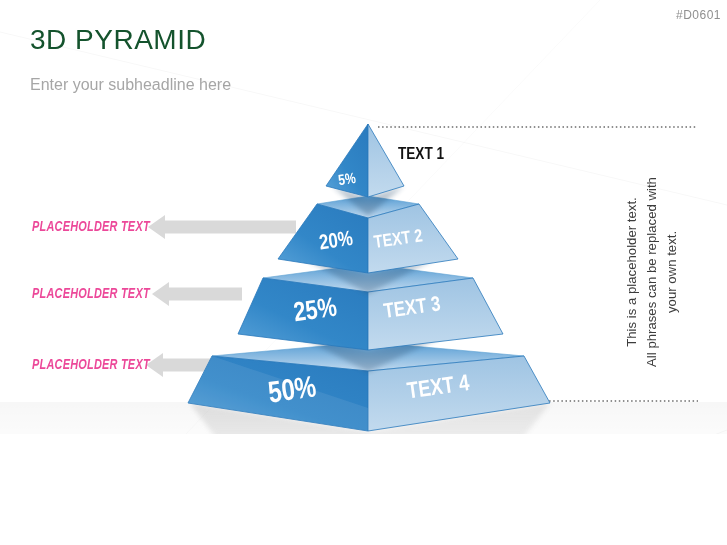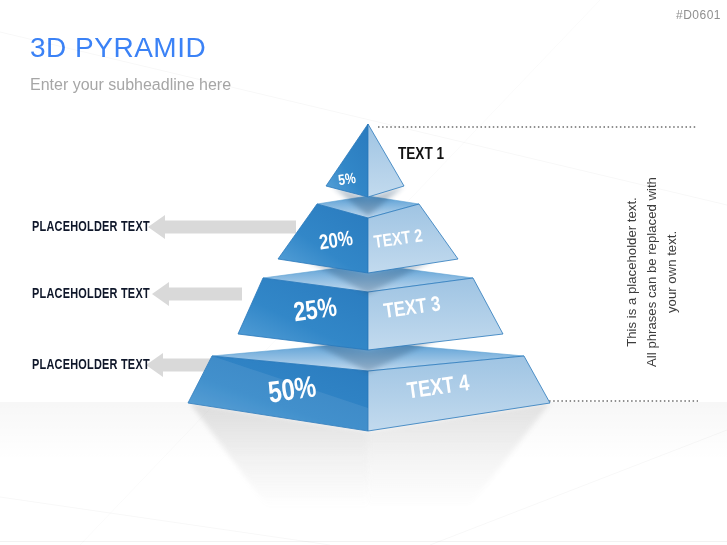--- a/index.html
+++ b/index.html
@@ -1,25 +1,25 @@
 <!DOCTYPE html>
 <html><head>
 <meta charset="utf-8">
 <style>
   html,body { margin:0; padding:0; background:#fff; }
   .slide {
-    position:relative; width:727px; height:545px; overflow:hidden;
+    position:relative; width:727px; height:434px; overflow:hidden;
     background:#ffffff; font-family:"Liberation Sans", sans-serif;
   }
   .abs { position:absolute; }
   .code { top:8px; right:6px; font-size:12px; color:#8f8f8f; letter-spacing:.5px; }
-  .title { left:30px; top:32px; font-size:28px; color:#3b82f6; letter-spacing:.5px; font-weight:normal; }
+  .title { left:30px; top:24px; font-size:28px; color:#14532d; letter-spacing:.5px; font-weight:normal; }
   .subtitle { left:30px; top:76px; font-size:16px; color:#a6a6a6; }
   .cond { display:inline-block; font-weight:bold; transform:scaleX(.78); transform-origin:left center; letter-spacing:.3px; }
-  .callout-label { font-size:14px; color:#0f172a; white-space:nowrap; z-index:6; }
+  .callout-label { font-size:14px; color:#ec4899; white-space:nowrap; z-index:6;font-style:italic; }
   .pyr-svg { left:0; top:0; z-index:2; }
   .watermark { left:200px; top:252px; z-index:4; display:flex; align-items:center; gap:8px; pointer-events:none; }
   .watermark-text { font-size:37px; font-weight:bold; color:rgba(228,228,228,0.9);
     transform:scaleX(.8); transform-origin:left center; white-space:nowrap; letter-spacing:1px; }
   .side-note { left:512px; top:242px; width:280px; height:60px; transform:rotate(-90deg);
     display:flex; flex-direction:column; justify-content:center; z-index:3; }
   .side-note div { font-size:13.2px; color:#3c3c3c; text-align:center; line-height:1.5; white-space:nowrap; }
   .bottom-hairline { left:0; top:541px; width:727px; height:1px; background:rgba(0,0,0,0.05); }
 </style>
 </head>

